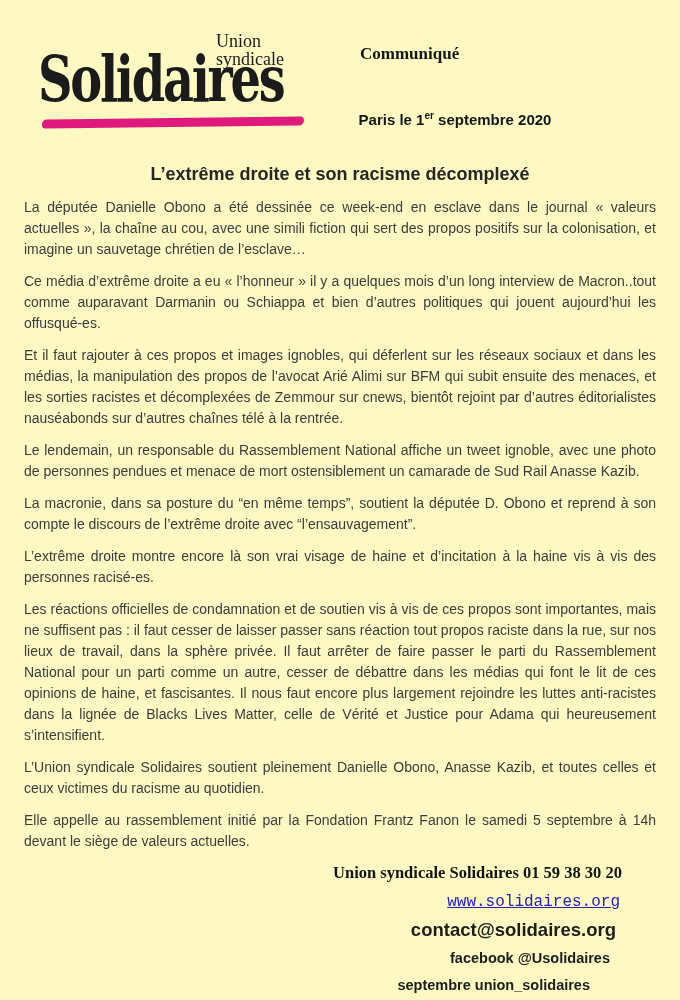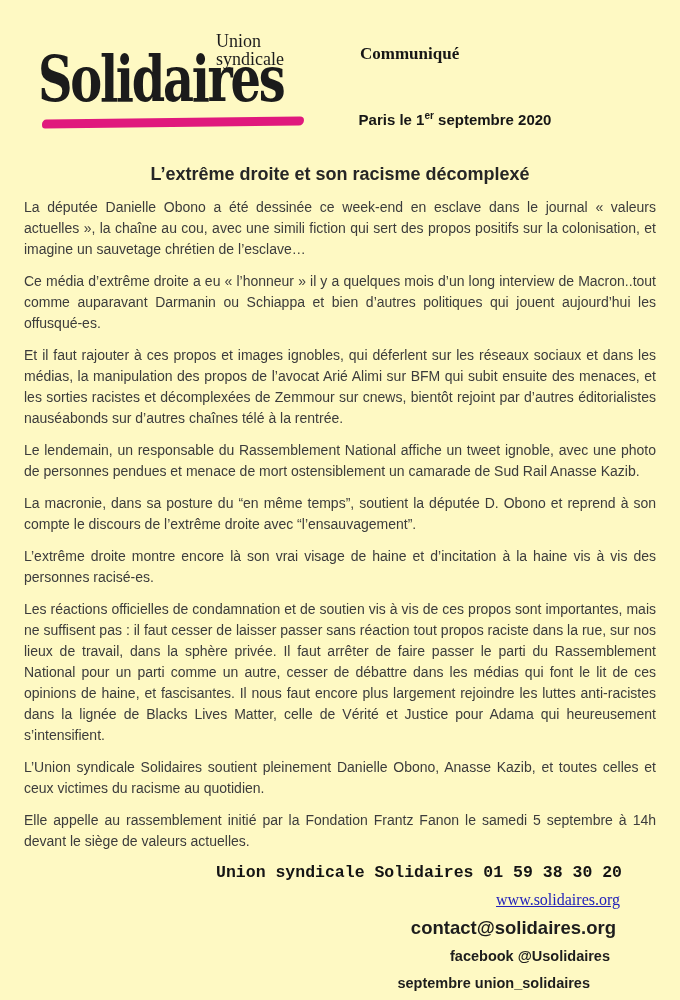--- a/index.html
+++ b/index.html
@@ -55,27 +55,27 @@
     position:absolute; left:24px; top:197px; width:632px;
   }
   .body p {
     font-size:14px; line-height:21px; text-align:justify;
     margin-bottom:11px; color:#3c3c3c;
   }
 
   
   .footer { margin-top:2px; }
   .org-phone {
-    font-family:Liberation Mono, monospace; font-weight:bold;
+    font-family:Liberation Serif, serif; font-weight:bold;
     font-size:16.5px; color:#141414;
     text-align:right; padding-right:34px;
   }
   .website-line { text-align:right; padding-right:36px; margin-top:9px; }
   .website-link {
-    font-family:Liberation Serif, serif; font-size:16px;
+    font-family:Liberation Mono, monospace; font-size:16px;
     text-decoration:underline; cursor:pointer;
   }
   .email {
     font-weight:bold; font-size:18.5px; color:#1d1d1d;
     text-align:right; padding-right:40px; margin-top:8px;
   }
   .social { font-weight:bold; font-size:14.5px; color:#1d1d1d; line-height:19px; text-align:right;margin-top:8px; }
   .social.facebook  { padding-right:46px; }
   .social.instagram { padding-right:66px; }
   .social.twitter   { padding-right:42px; }

